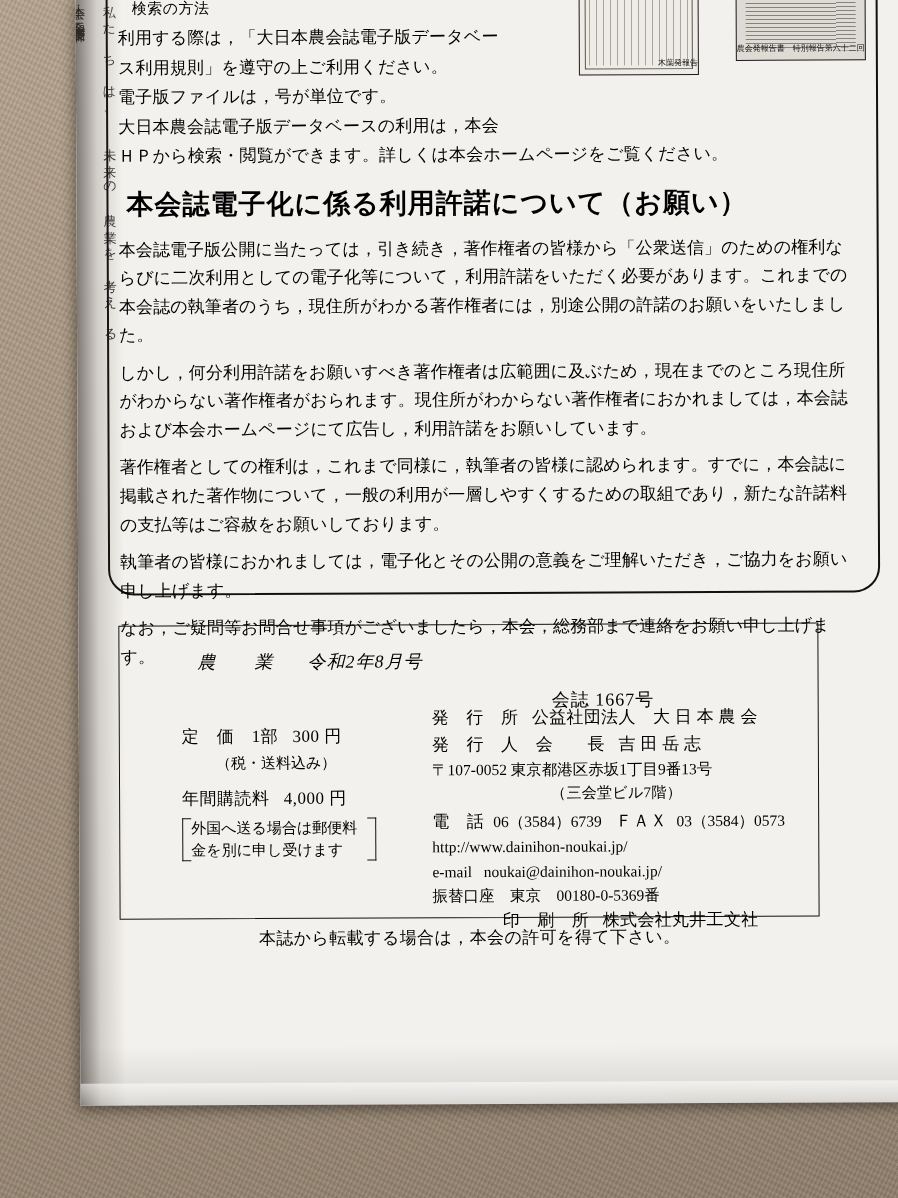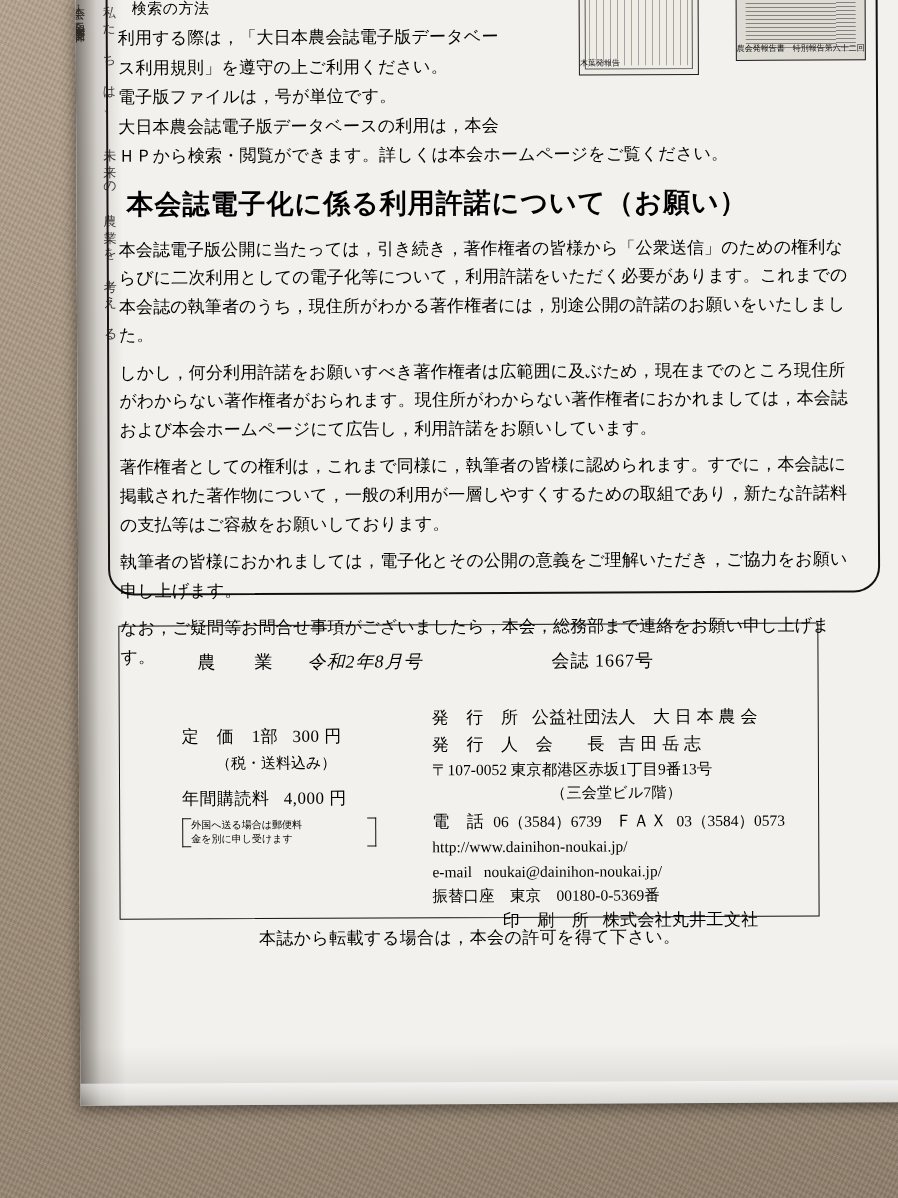--- a/index.html
+++ b/index.html
@@ -86,44 +86,44 @@
     position:absolute;inset:9px;
     background:repeating-linear-gradient(to bottom,#2a2a2a 0 1px,rgba(0,0,0,0) 1px 4px);
     opacity:.5;
   }
   .stamp .vlines{
     position:absolute;inset:9px;
     background:repeating-linear-gradient(to right,#222 0 1px,rgba(0,0,0,0) 1px 7px);
     opacity:.35;
   }
   .stamp .caption{
-    position:absolute;left:0;right:0;bottom:6px;text-align:left;
+    position:absolute;left:0;right:0;bottom:6px;text-align:right;
     font-size:8px;color:#111;
   }
   #stamp-a{left:503px;top:-80px;width:118px;height:160px;}
   #stamp-b{left:660px;top:-84px;width:128px;height:150px;background:#dedbd4;}
   
   #colophon{
     position:absolute;left:40px;top:630px;width:700px;height:294px;
     border:1px solid #111;box-sizing:border-box;
   }
   #colophon-head{
     position:absolute;left:0;right:0;top:24px;
     font-size:18px;letter-spacing:1px;
   }
-  #colophon-head .t1{position:absolute;left:78px;}
+  #colophon-head .t1{position:absolute;left:78px;font-style:italic;}
   #colophon-head .t2{position:absolute;left:188px;font-style:italic;}
-  #colophon-head .t3{position:absolute;left:432px;}
+  #colophon-head .t3{position:absolute;left:432px;margin-top:39px;}
   #col-left{
     position:absolute;left:62px;top:98px;width:260px;font-size:17px;line-height:1.55;
   }
   #col-left .row{margin-bottom:2px;letter-spacing:.5px;}
   #col-left .sub{font-size:15px;margin-left:34px;}
   #price-note{
-    position:relative;margin-top:6px;font-size:10px;line-height:1.45;width:176px;
+    position:relative;margin-top:6px;font-size:15px;line-height:1.45;width:176px;
     padding:0 9px;
   }
   #price-note:before,#price-note:after{
     content:"";position:absolute;top:0;bottom:0;width:8px;border:1px solid #111;
   }
   #price-note:before{left:0;border-right:none;}
   #price-note:after{right:0;border-left:none;}
   #col-right{
     position:absolute;left:312px;top:80px;width:380px;font-size:17px;line-height:1.5;
   }

